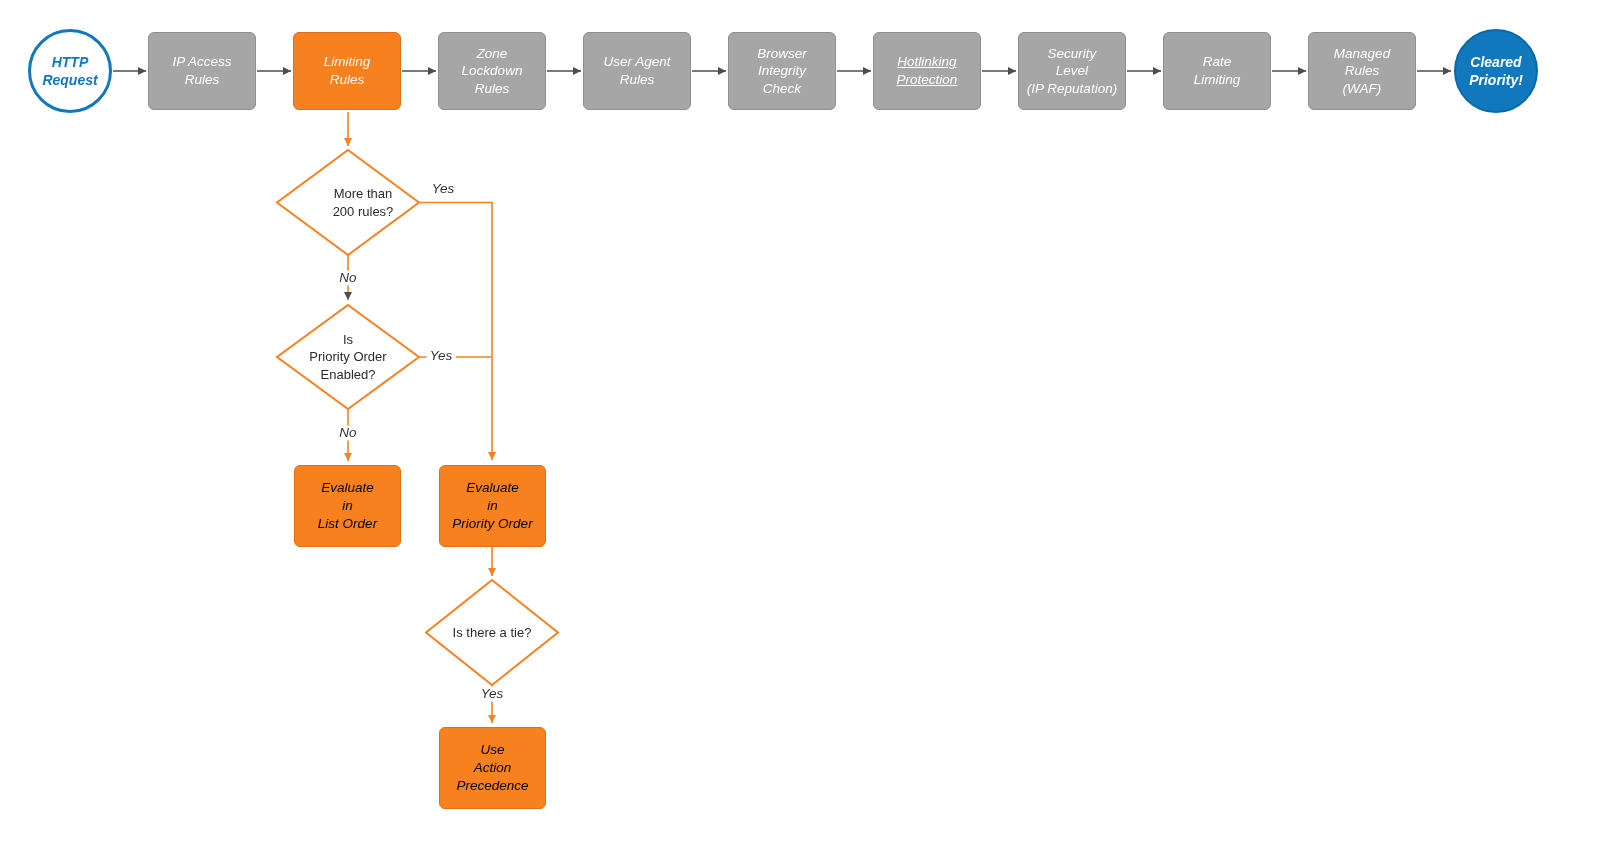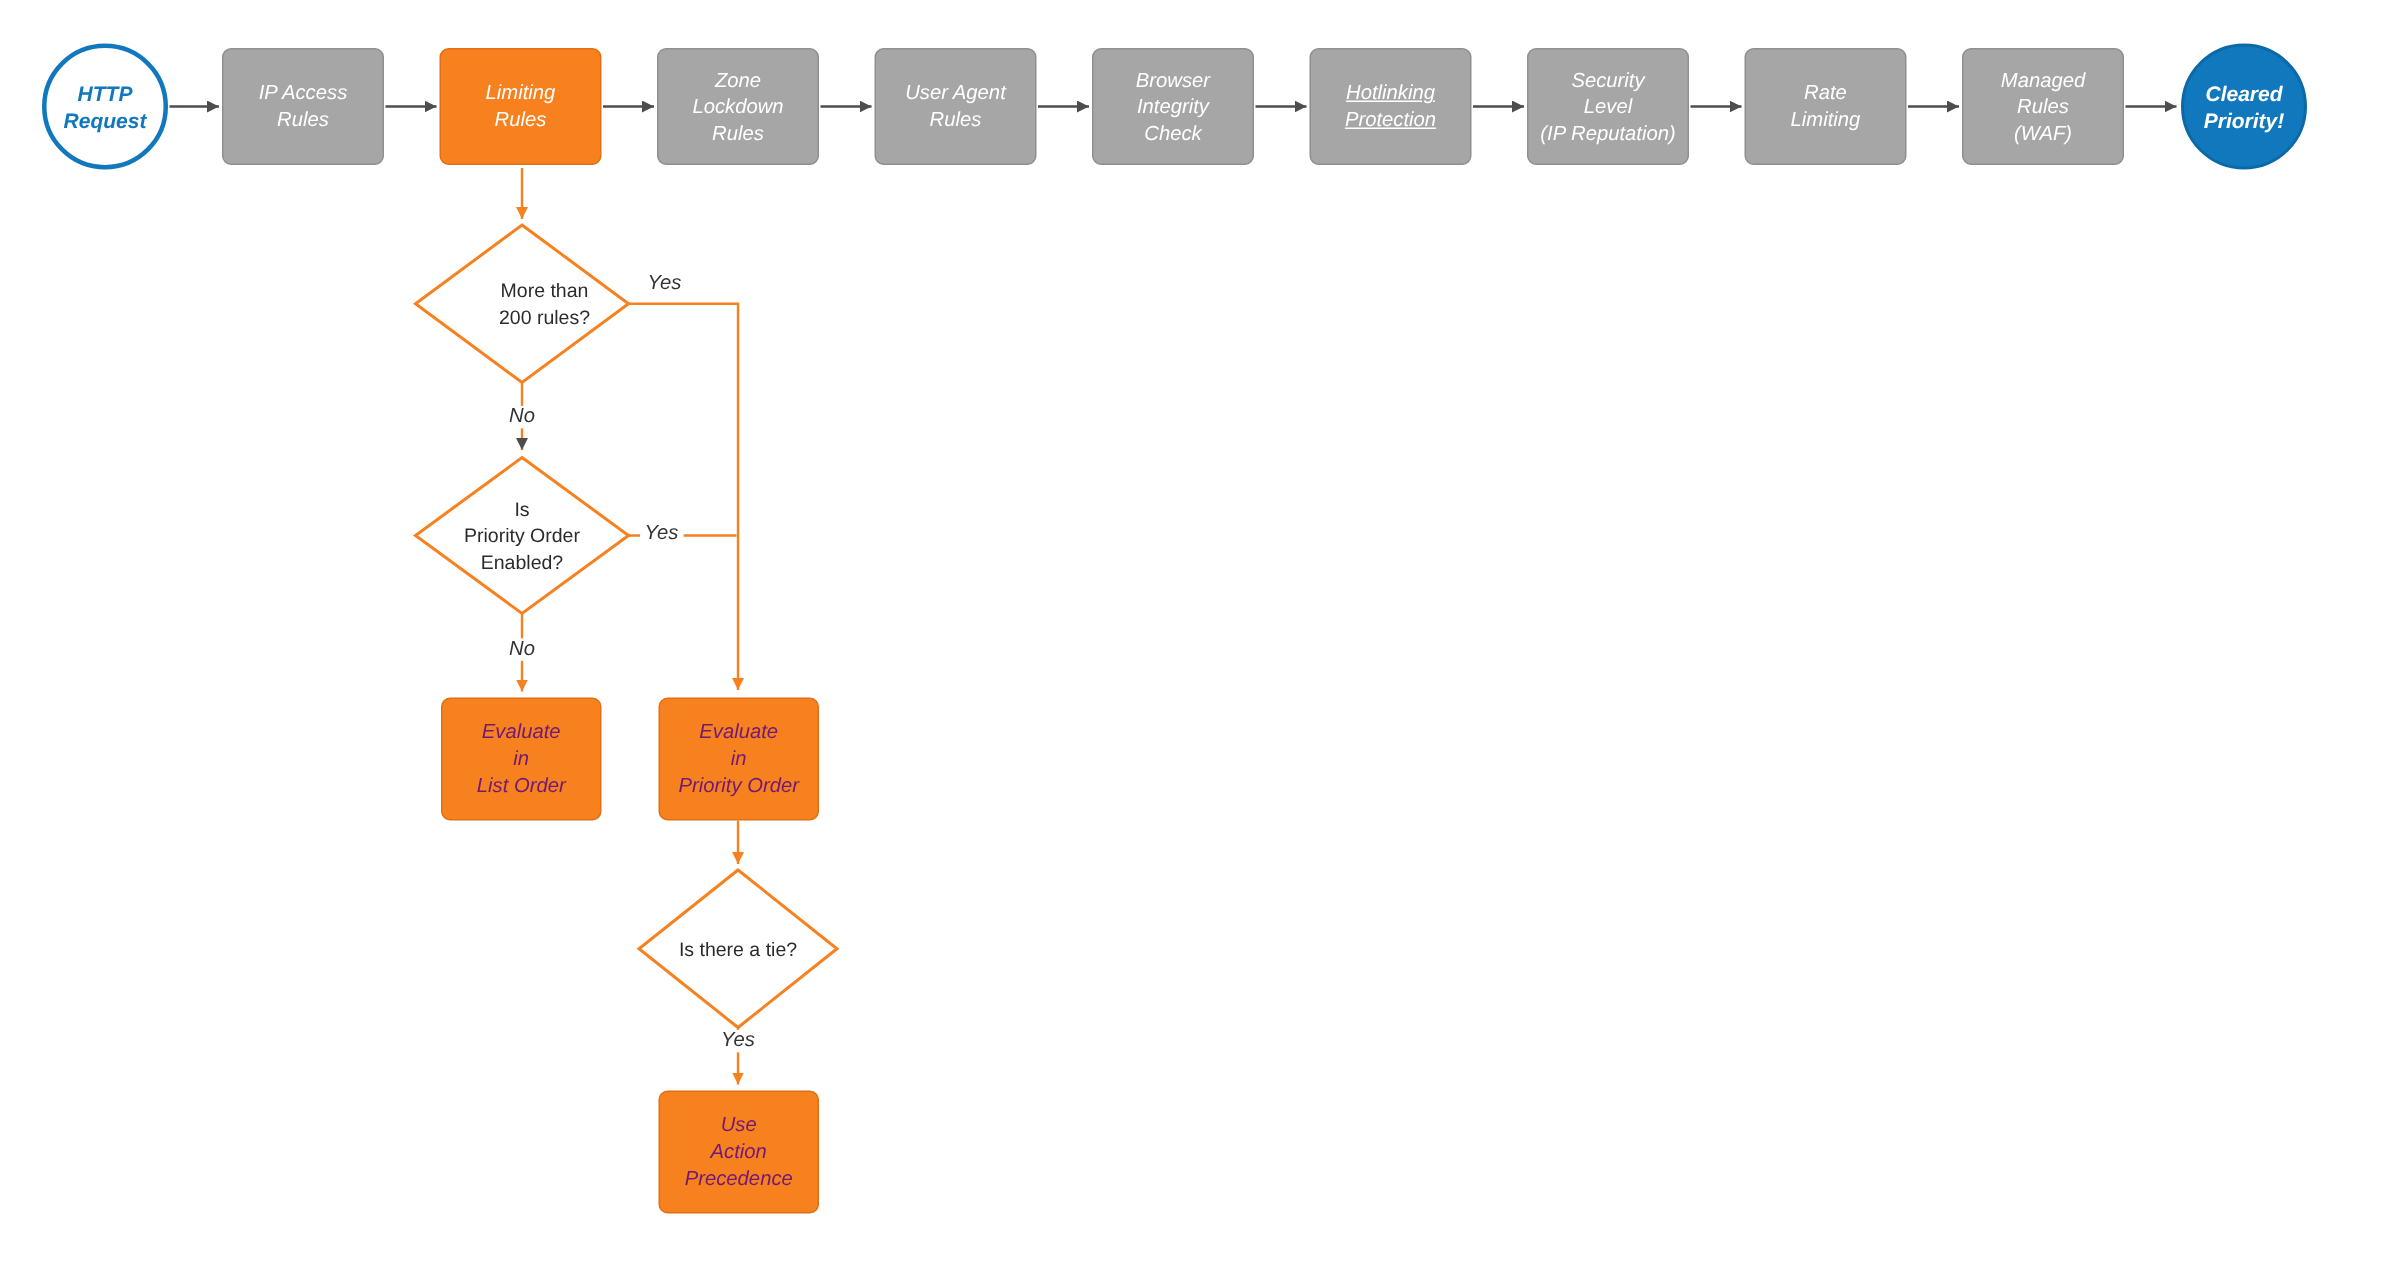--- a/index.html
+++ b/index.html
@@ -26,21 +26,21 @@
     font-size:13.5px;line-height:1.3;
   }
   .orange-node{
     position:absolute;width:108px;height:78px;background:var(--orange);
     border:1px solid #E06F15;border-radius:6px;color:#ffffff;font-style:italic;
     display:flex;align-items:center;justify-content:center;text-align:center;
     font-size:13.5px;line-height:1.3;
   }
   .orange-action{
     position:absolute;width:107px;height:82px;background:var(--orange);
-    border:1px solid #E06F15;border-radius:6px;color:#701a75;font-style:italic;
+    border:1px solid #E06F15;border-radius:6px;color:#000000;font-style:italic;
     display:flex;align-items:center;justify-content:center;text-align:center;
     font-size:13.5px;line-height:1.35;
   }
   .circle-start{
     position:absolute;left:28px;top:29px;width:84px;height:84px;border-radius:50%;
     background:#ffffff;border:3px solid var(--blue);color:var(--blue);
     font-weight:bold;font-style:italic;font-size:14px;line-height:1.3;
     display:flex;align-items:center;justify-content:center;text-align:center;
   }
   .circle-end{

